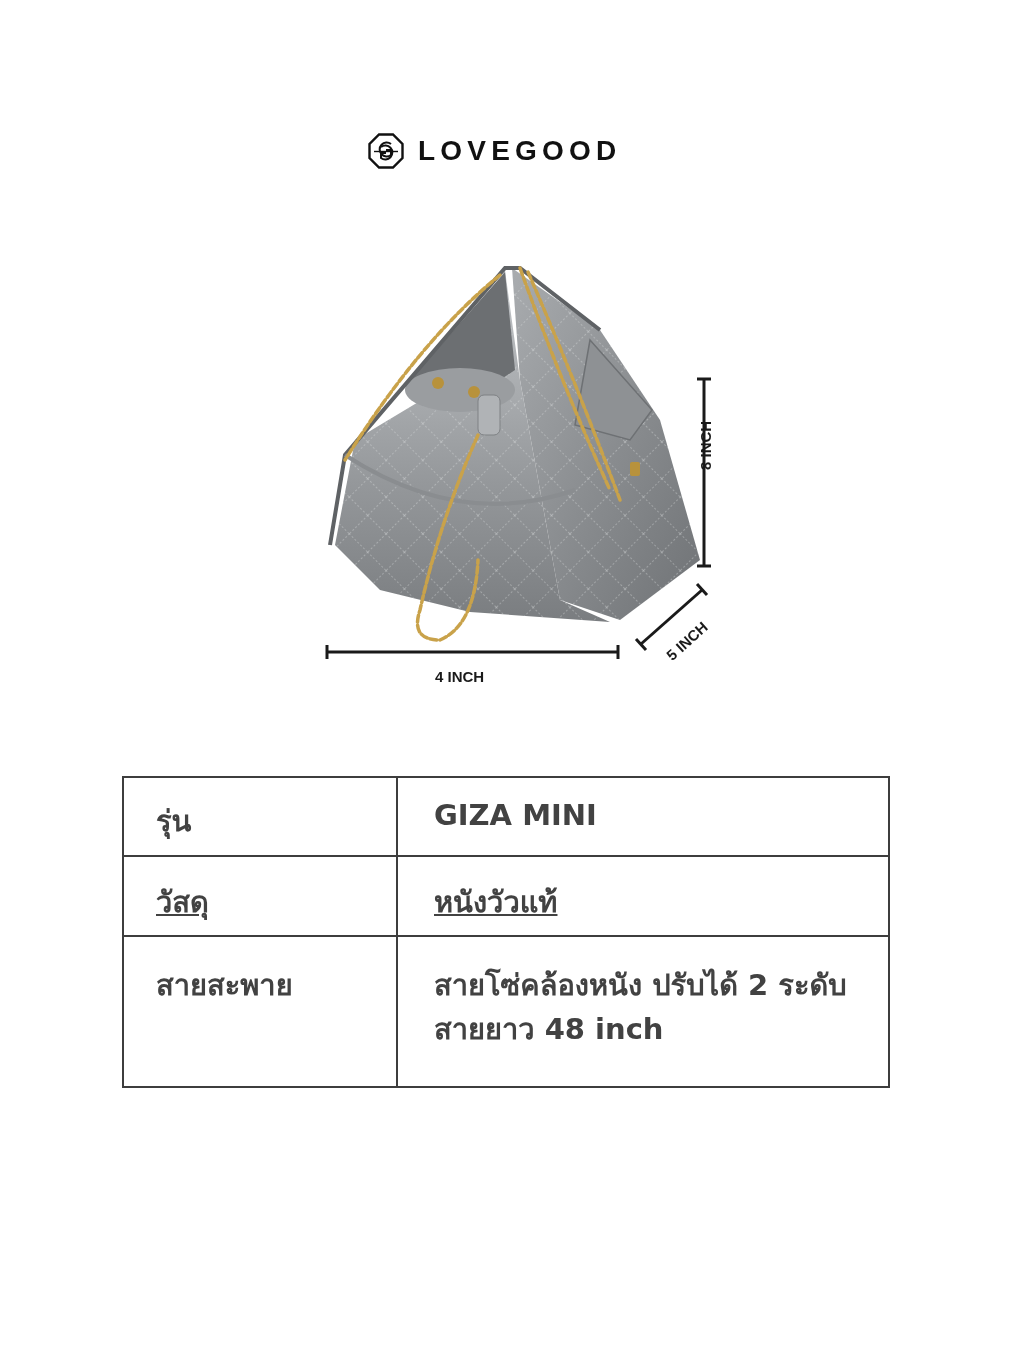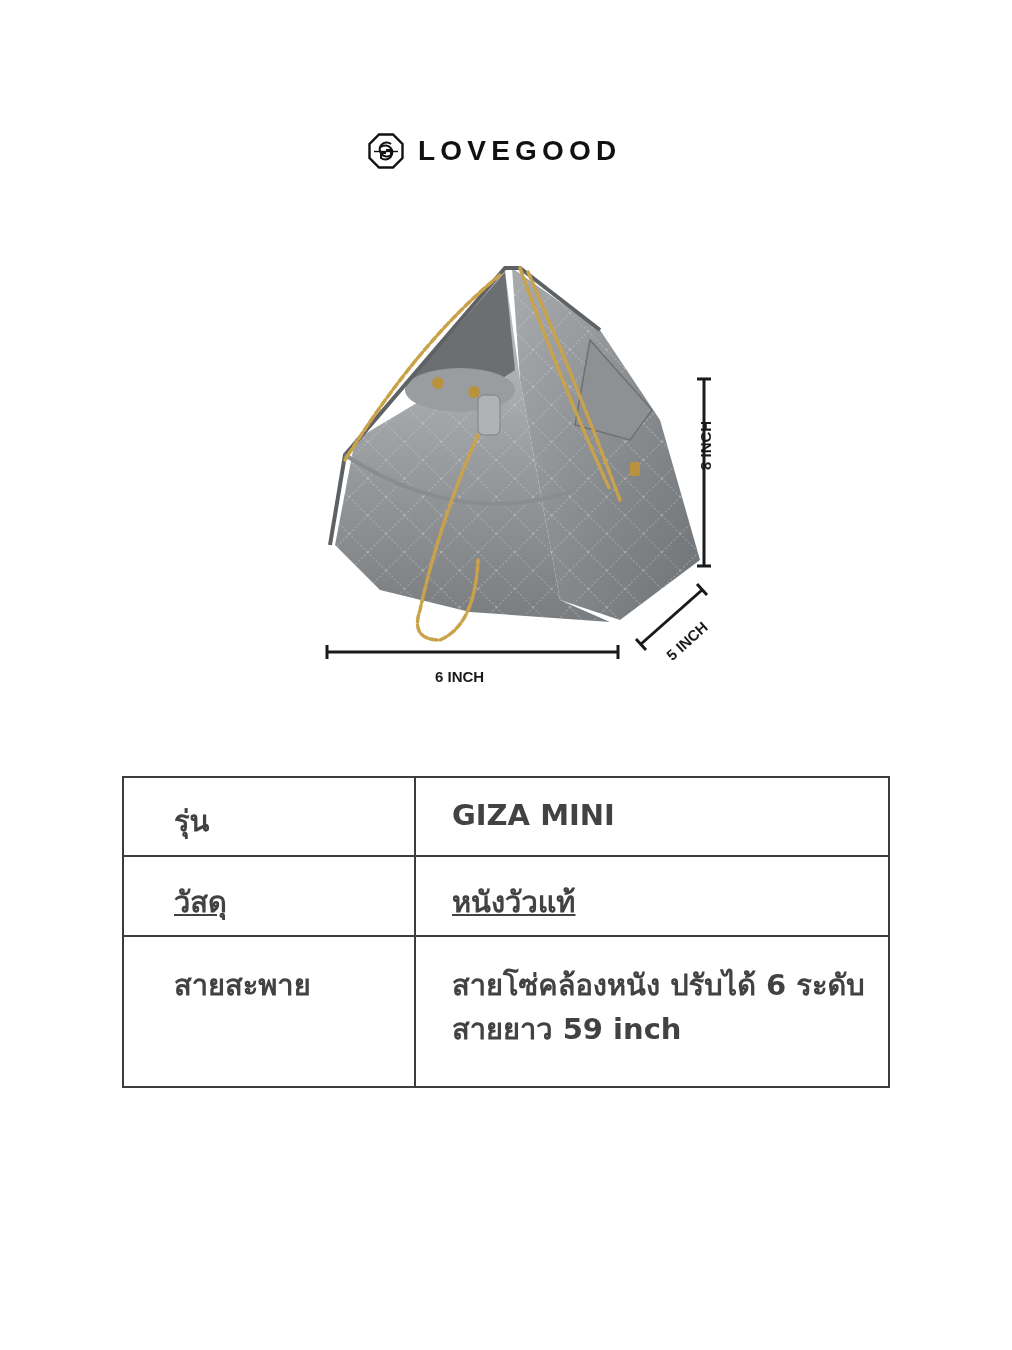--- a/index.html
+++ b/index.html
@@ -16,21 +16,21 @@
 
   .dim-label { position: absolute; font-family: "Liberation Sans", sans-serif; font-weight: 700;
                font-size: 15px; color: #1a1a1a; white-space: nowrap; }
   .dim-w { left: 435px; top: 668px; }
   .dim-h { left: 697px; top: 470px; transform: rotate(-90deg); transform-origin: 0 0; }
   .dim-d { left: 663px; top: 651px; transform: rotate(-42deg); transform-origin: 0 0; }
 
   .spec-table { position: absolute; left: 122px; top: 776px; width: 768px; border-collapse: collapse; }
   .spec-table td { border: 2.5px solid #3d3d3d; padding: 0; vertical-align: top;
                    font-family: "DejaVu Sans", sans-serif; font-size: 29px; color: #424242; }
-  .spec-table td.label { width: 240px; padding-left: 50px; border-radius: 6px; }
+  .spec-table td.label { width: 240px; padding-left: 32px; border-radius: 6px; }
   .spec-table td.value { padding-left: 36px; margin-top: 36px; }
   .row-1 td { height: 77px; } .row-1 td span { display: block; padding-top: 20px; }
   .row-2 td { height: 78px; text-decoration: underline; } .row-2 td span { display: block; padding-top: 22px; }
   .row-3 td { height: 77px; } .row-3 td span { display: block; padding-top: 20px; }
   .row-4 td { height: 149px; } .row-4 td span { display: block; padding-top: 26px; line-height: 44px; }
   .row-5 td { height: 85px; } .row-5 td span { display: block; padding-top: 24px; }
   .value span { font-weight: 700; }
   .label span { font-weight: 700; }
 </style>
 </head>
@@ -101,21 +101,21 @@
       <line x1="618" y1="645" x2="618" y2="659"></line>
       <line x1="704" y1="379" x2="704" y2="566"></line>
       <line x1="697" y1="379" x2="711" y2="379"></line>
       <line x1="697" y1="566" x2="711" y2="566"></line>
       <line x1="641" y1="644" x2="702" y2="590"></line>
       <line x1="636" y1="639" x2="646" y2="650"></line>
       <line x1="697" y1="584" x2="707" y2="595"></line>
     </g>
   </svg>
 
-  <span class="dim-label dim-w">6 INCH</span>
+  <span class="dim-label dim-w">4 INCH</span>
   <span class="dim-label dim-h">8 INCH</span>
   <span class="dim-label dim-d">5 INCH</span>
 </div>
 
 <table class="spec-table">
   <tbody>
       <tr class="row-1">
     <td class="label">
           <span>รุ่น</span>
         </td>
@@ -129,18 +129,18 @@
         </td>
     <td class="value">
           <span>หนังวัวแท้</span>
         </td>
   </tr>
   <tr class="row-4">
     <td class="label">
           <span>สายสะพาย</span>
         </td>
     <td class="value">
-      <span style="padding-top:26px;padding-bottom:0">สายโซ่คล้องหนัง ปรับได้ 6 ระดับ</span>
-      <span style="padding-top:0">สายยาว 59 inch</span>
+      <span style="padding-top:26px;padding-bottom:0">สายโซ่คล้องหนัง ปรับได้ 2 ระดับ</span>
+      <span style="padding-top:0">สายยาว 48 inch</span>
     </td>
   </tr>
 </tbody>
   </table>
 
 </body></html>

